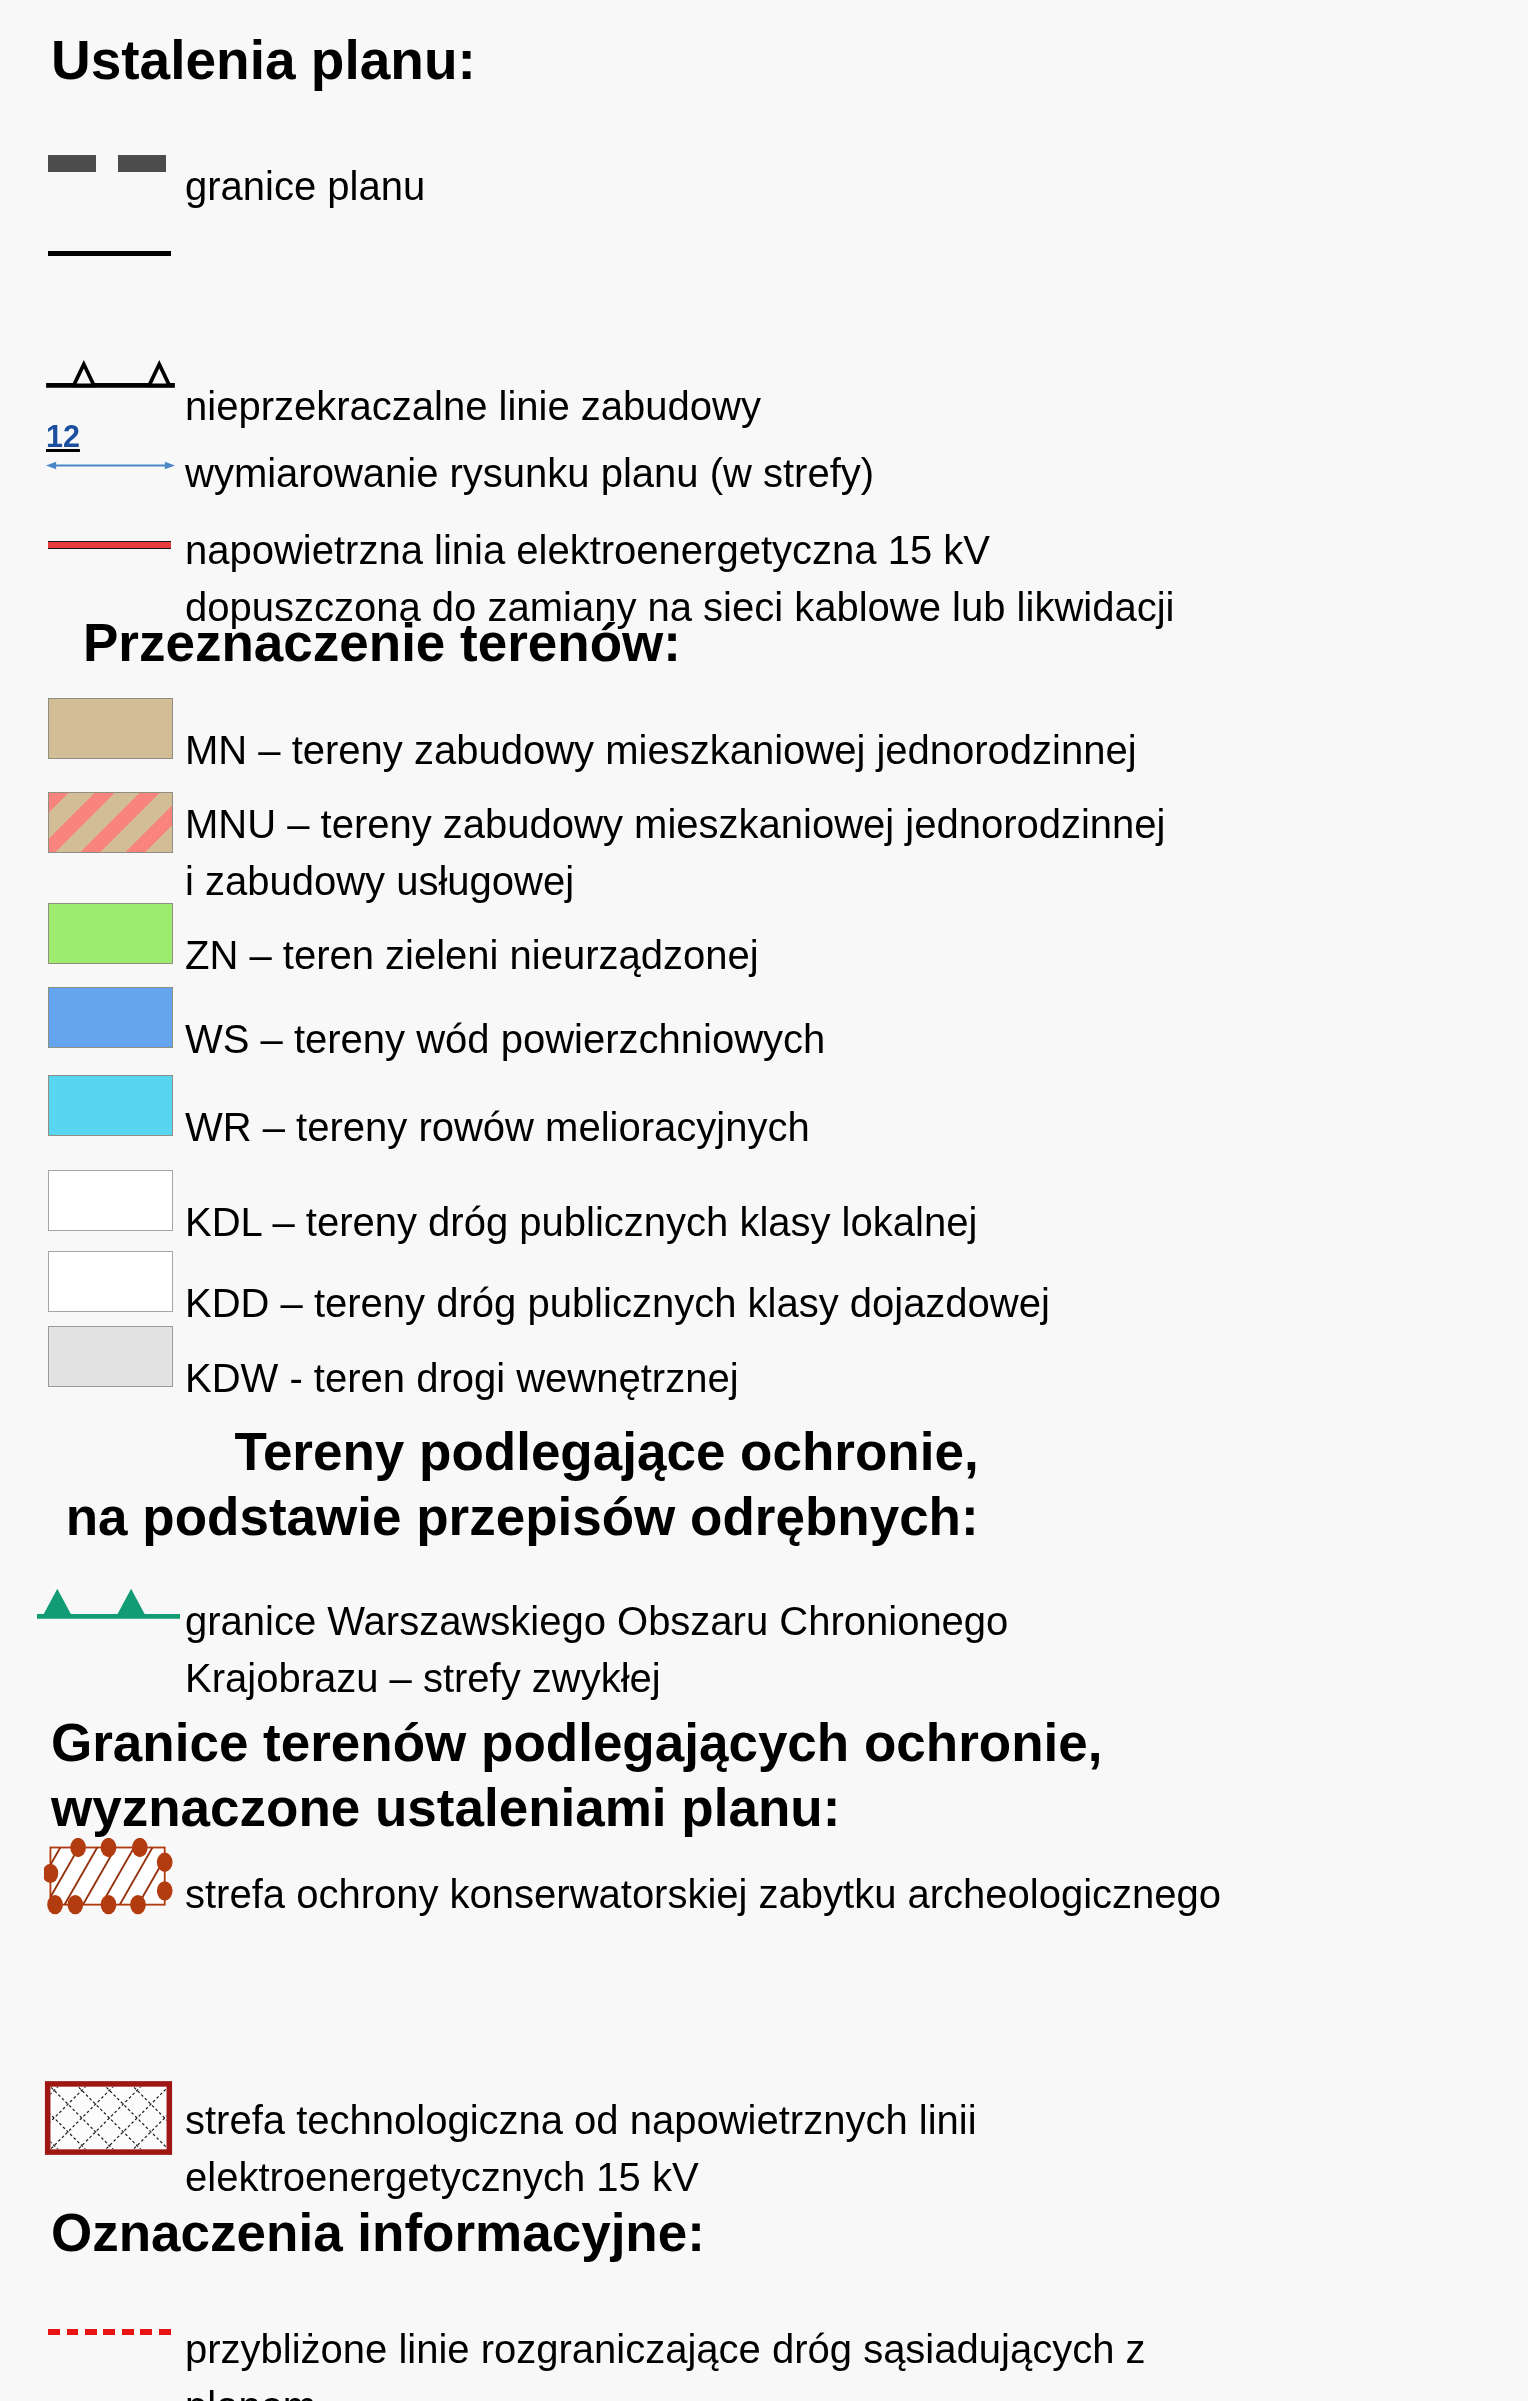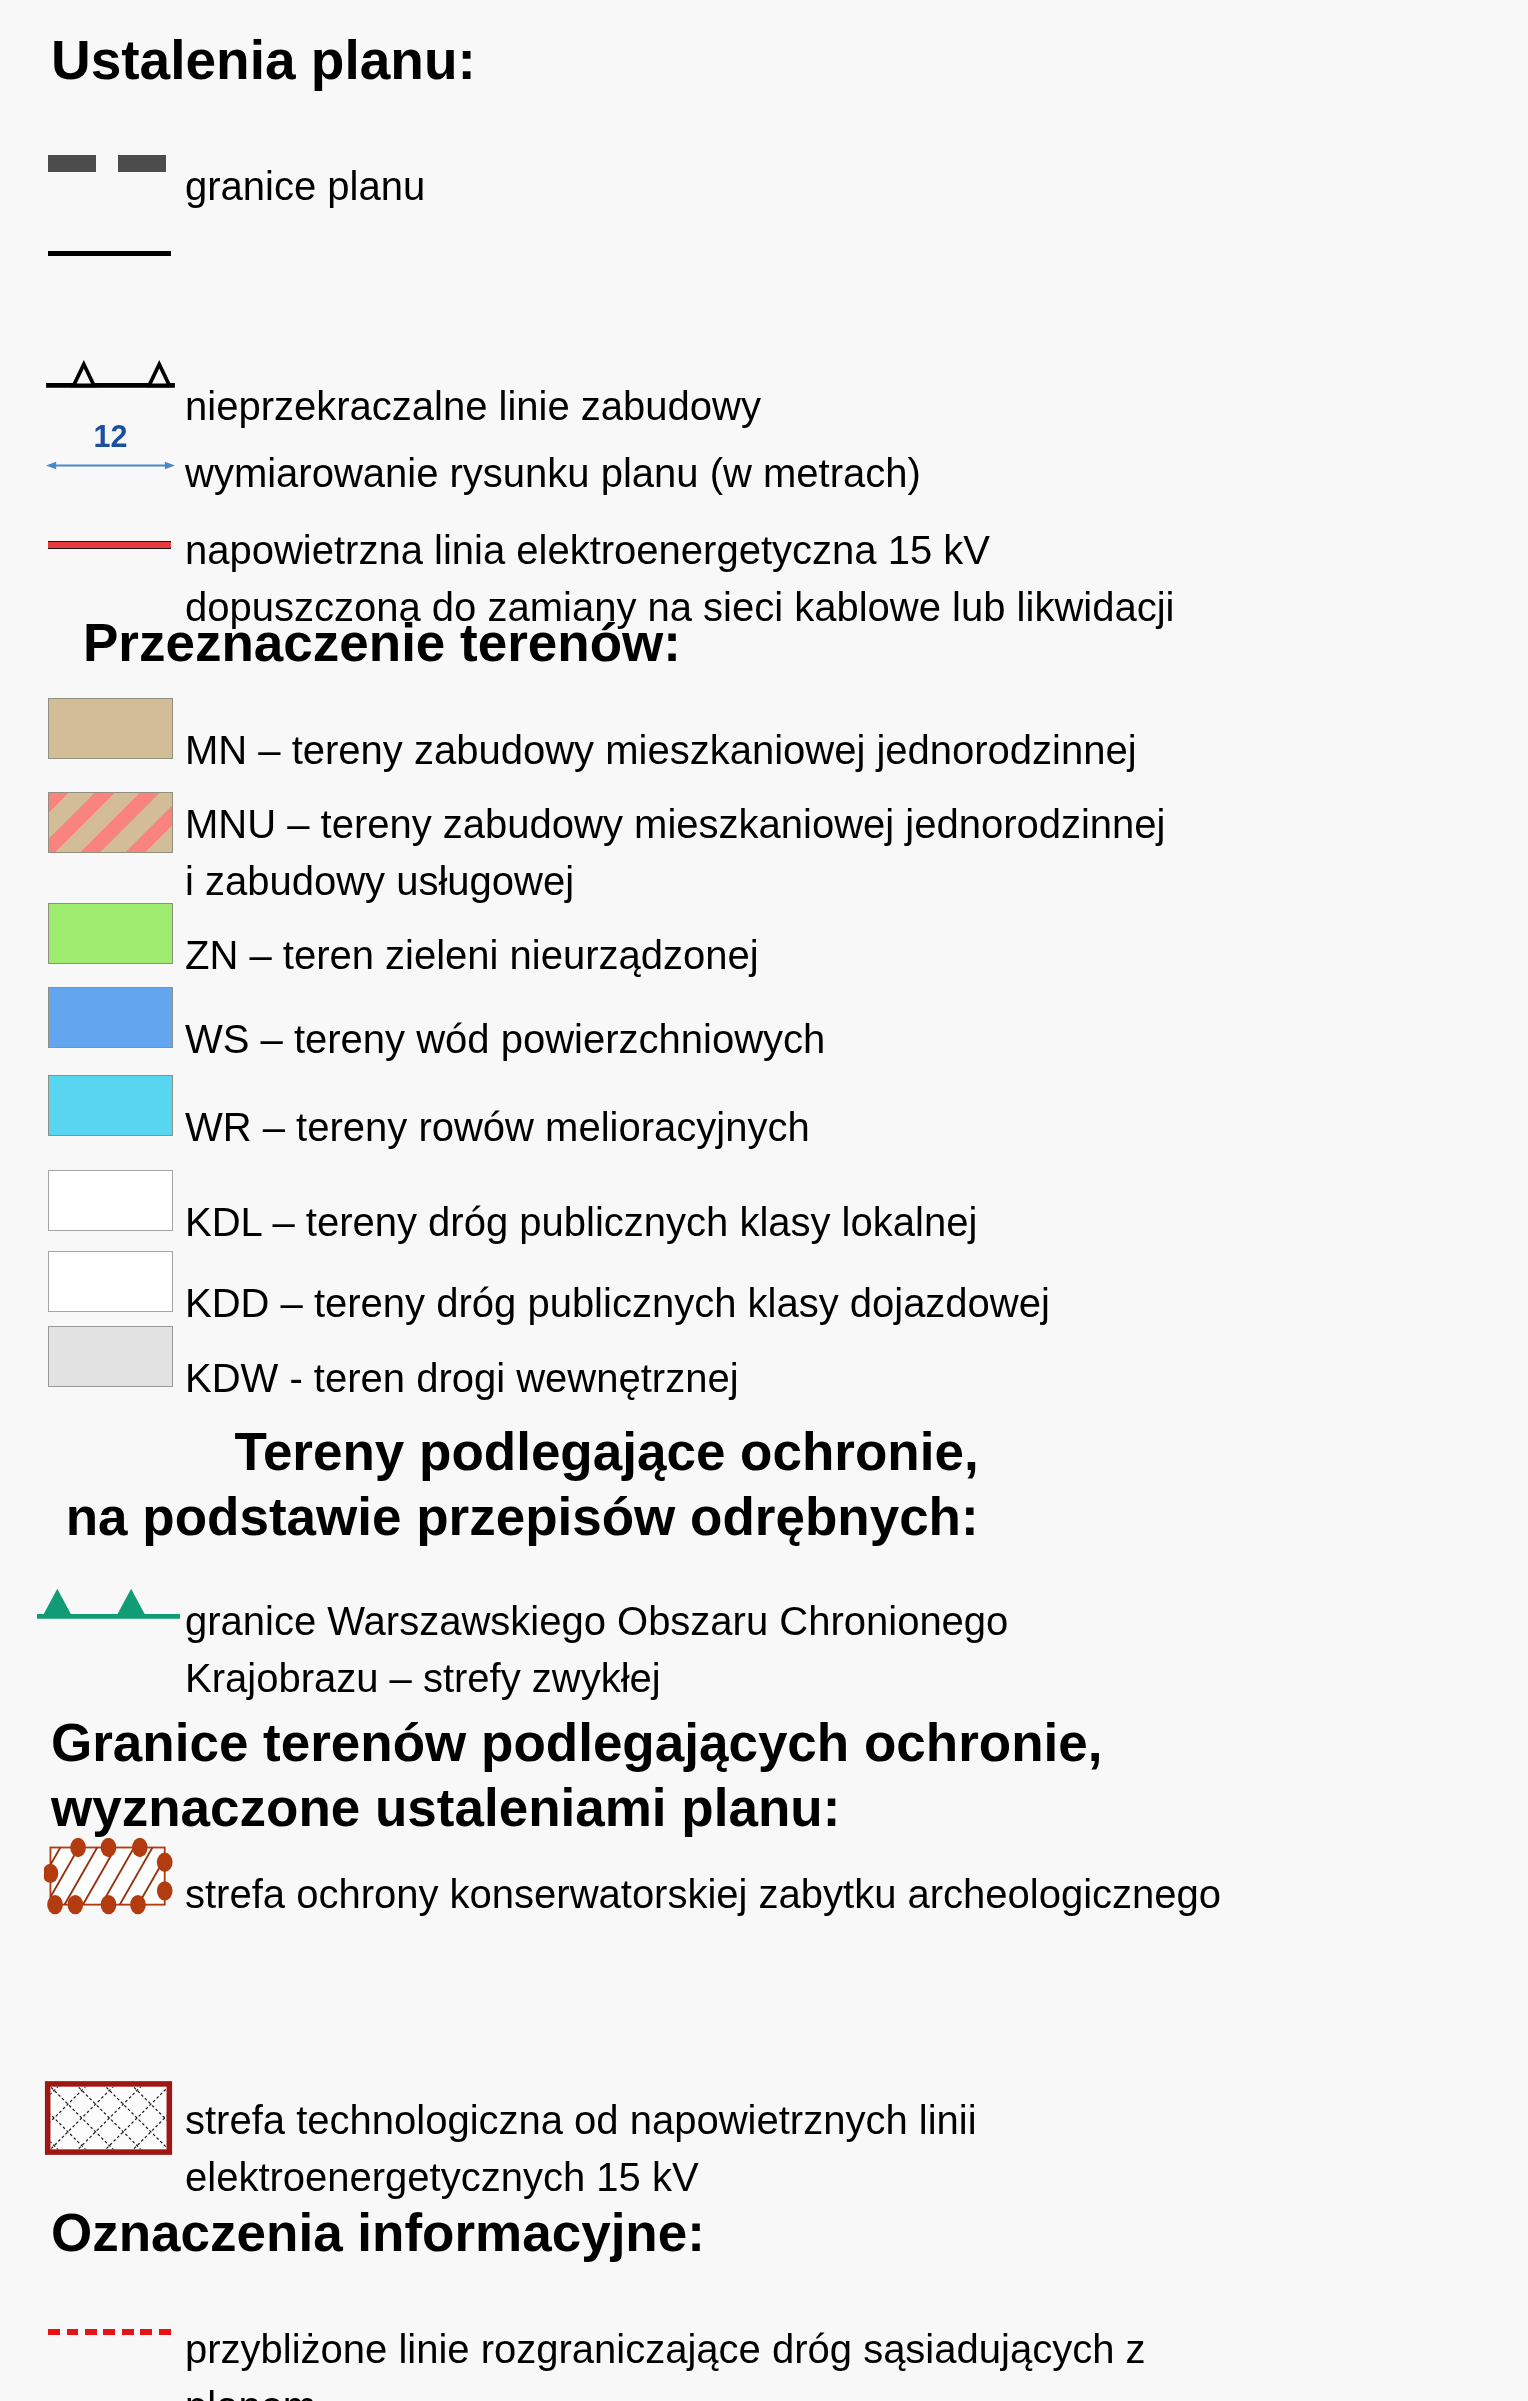--- a/index.html
+++ b/index.html
@@ -28,21 +28,21 @@
   }
   
   .plan-boundary{display:flex;gap:22px;}
   .plan-boundary .dash{width:48px;height:16.6px;background:#4c4c4c;}
   .solid-line{width:123px;height:4.6px;background:#000;}
   .power-line{
     width:123px;height:8.3px;background:#e73b3e;
     border-top:1.8px solid #151515;border-bottom:1.8px solid #151515;
     box-sizing:border-box;
   }
-  .dim-wrap{width:129px;text-align:center;}
+  .dim-wrap{width:129px;text-decoration:underline;}
   .dim-value{
     display:block;font-size:30.5px;font-weight:bold;color:#1d4fa1;
     line-height:31px;
   }
   .red-dashes{
     width:128px;height:5.5px;
     background:repeating-linear-gradient(90deg,#e81414 0 12px,rgba(0,0,0,0) 12px 18.5px);
   }
   
   .swatch{
@@ -81,21 +81,21 @@
   <div class="abs lbl" style="left:185px;top:366px;text-align:right;">nieprzekraczalne linie zabudowy</div>
 
   <div class="abs dim-wrap" style="left:46px;top:421px;">
     <span class="dim-value">12</span>
     <svg width="129" height="13" viewBox="0 0 140 14" style="margin-top:7.4px;">
       <line x1="8" y1="7" x2="132" y2="7" stroke="#4a86c8" stroke-width="2"></line>
       <polygon points="0,7 11,3 11,11" fill="#4a86c8"></polygon>
       <polygon points="140,7 129,3 129,11" fill="#4a86c8"></polygon>
     </svg>
   </div>
-  <div class="abs lbl" style="left:185px;top:433px;">wymiarowanie rysunku planu (w metrach)</div>
+  <div class="abs lbl" style="left:185px;top:433px;">wymiarowanie rysunku planu (w strefy)</div>
 
   <div class="abs power-line" style="left:48px;top:541px;"></div>
   <div class="abs lbl" style="left:185px;top:510px;">napowietrzna linia elektroenergetyczna 15 kV
 dopuszczona do zamiany na sieci kablowe lub likwidacji</div>
 
   <div class="abs heading" style="left:51px;top:610px;margin-left:32px;">Przeznaczenie terenów:</div>
 
   <div class="abs swatch sw-mn" style="left:48px;top:698px;"></div>
   <div class="abs lbl" style="left:185px;top:710px;">MN – tereny zabudowy mieszkaniowej jednorodzinnej</div>
 

